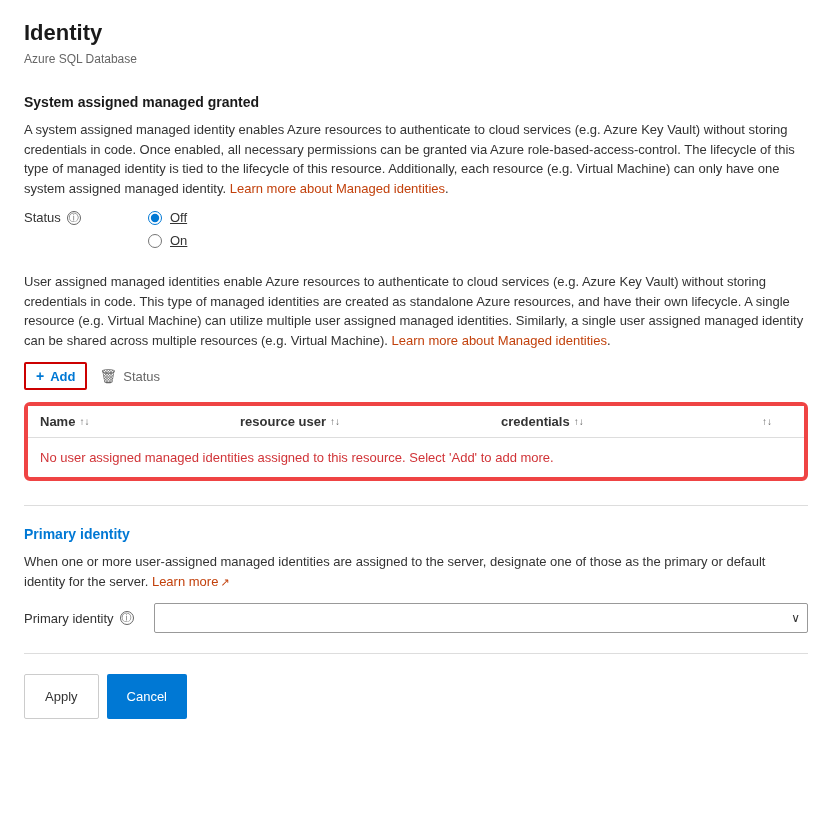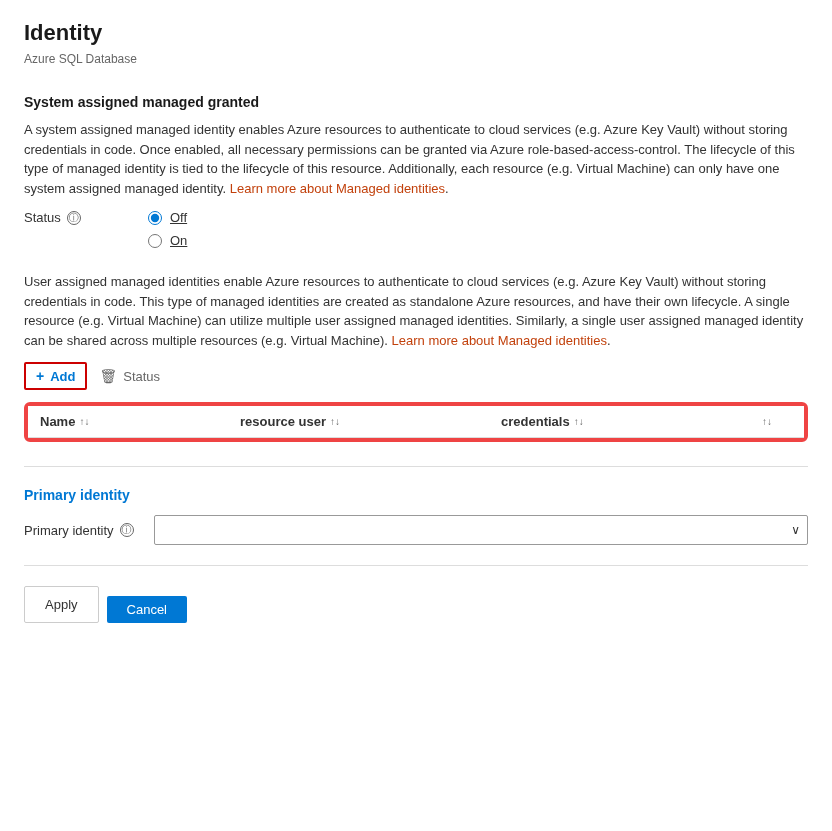--- a/index.html
+++ b/index.html
@@ -214,24 +214,23 @@
       font-size: 13px;
       padding: 0 20px;
       cursor: pointer;
       border-radius: 2px;
     }
     .btn-cancel {
       background: #0078d4;
       border: none;
       color: #fff;
       font-size: 13px;
-      padding: 6px 20px;
+      padding: 15px 20px;
       cursor: pointer;
       border-radius: 2px;
-      margin-top: 10px;
     }
     .ext-link-icon {
       font-size: 11px;
       vertical-align: middle;
       margin-left: 2px;
     }
   </style>
 </head>
 <body>
 
@@ -289,27 +288,36 @@
         <span class="sort-icon">↑↓</span>
       </div>
       <div class="table-header-cell">
         <span>credentials</span>
         <span class="sort-icon">↑↓</span>
       </div>
       <div class="table-header-cell">
         <span class="sort-icon">↑↓</span>
       </div>
     </div>
+    <div class="table-body">
+      <div class="table-empty">No user assigned managed identities assigned to this resource. Select 'Add' to add more.</div>
+    </div>
   </div>
 </div>
 
 <hr class="divider">
 
 <div class="primary-identity-section">
   <div class="section-title blue">Primary identity</div>
+  <p class="description">
+    <span>When one or more user-assigned managed identities are assigned to the server, designate one of those as the primary or default identity for the server.</span>
+    <a href="#">
+      <span>Learn more</span><span class="ext-link-icon">↗</span>
+    </a>
+  </p>
   <div class="primary-row">
     <div class="primary-label">
       <span>Primary identity</span>
       <span class="info-icon">ⓘ</span>
     </div>
     <div class="dropdown-wrapper">
       <select>
         <option value=""></option>
       </select>
       <span class="dropdown-chevron">∨</span>

